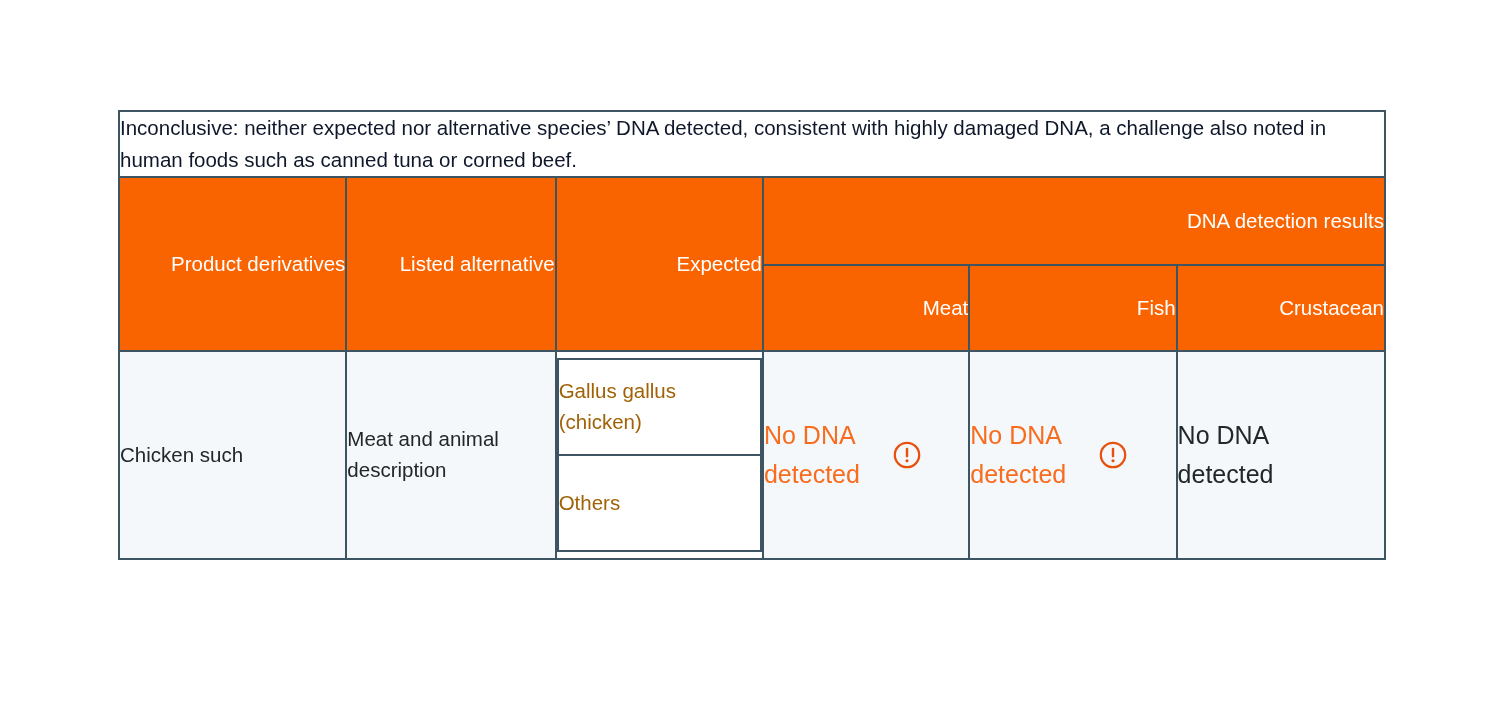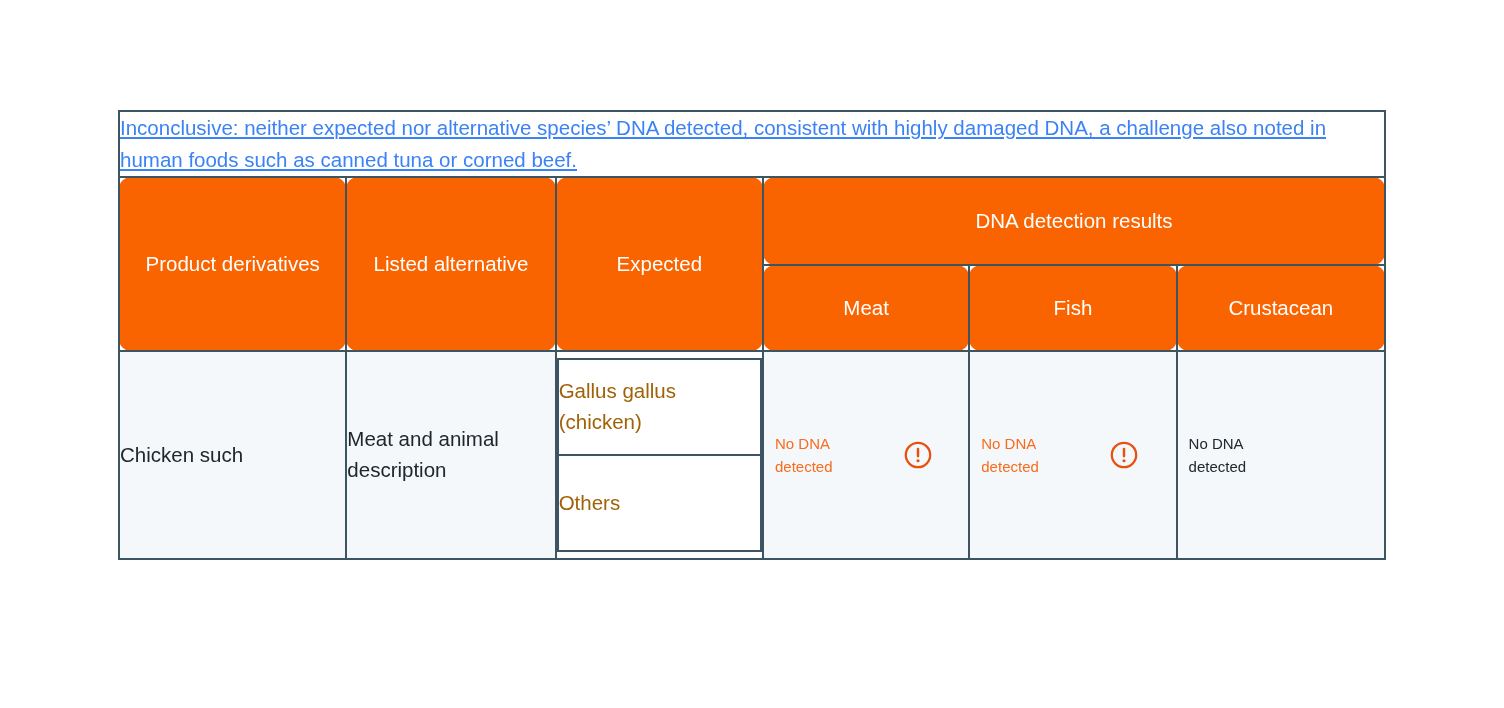--- a/index.html
+++ b/index.html
@@ -35,38 +35,36 @@
   .results-table th {
     border: 2px solid #3d5563;
     padding: 0;
     vertical-align: middle;
     font-weight: normal;
   }
 
   
   .note-cell {
     background: #ffffff;
-    color: #3b82f6;
+    color: #0f172a;
     font-size: 20.5px;
     line-height: 1.55;
     text-align: left;
     padding: 18px 20px 20px 20px;
     height: 64px;
-    text-decoration: underline;
   }
 
   
   .hdr {
     background: #fa6400;
     color: #ffffff;
     font-size: 20.5px;
     line-height: 1.45;
-    text-align: center;
+    text-align: right;
     padding: 6px 8px;
-    border-radius: 12px;
   }
   .hdr-tall {
     height: 172px;
   }
   .hdr-group {
     height: 86px;
   }
   .hdr-sub {
     height: 84px;
   }
@@ -109,24 +107,23 @@
     background: #f4f8fb;
     padding: 10px 18px;
     height: 206px;
   }
   .result-inner {
     display: flex;
     align-items: center;
     gap: 16px;
   }
   .result-text {
-    font-size: 15px;
+    font-size: 25px;
     line-height: 1.55;
     max-width: 112px;
-    padding-left: 11px;
   }
   .result-text.alert {
     color: #f86c1e;
   }
   .result-text.plain {
     color: #22272b;
   }
 
   .warn-icon {
     flex: 0 0 auto;

